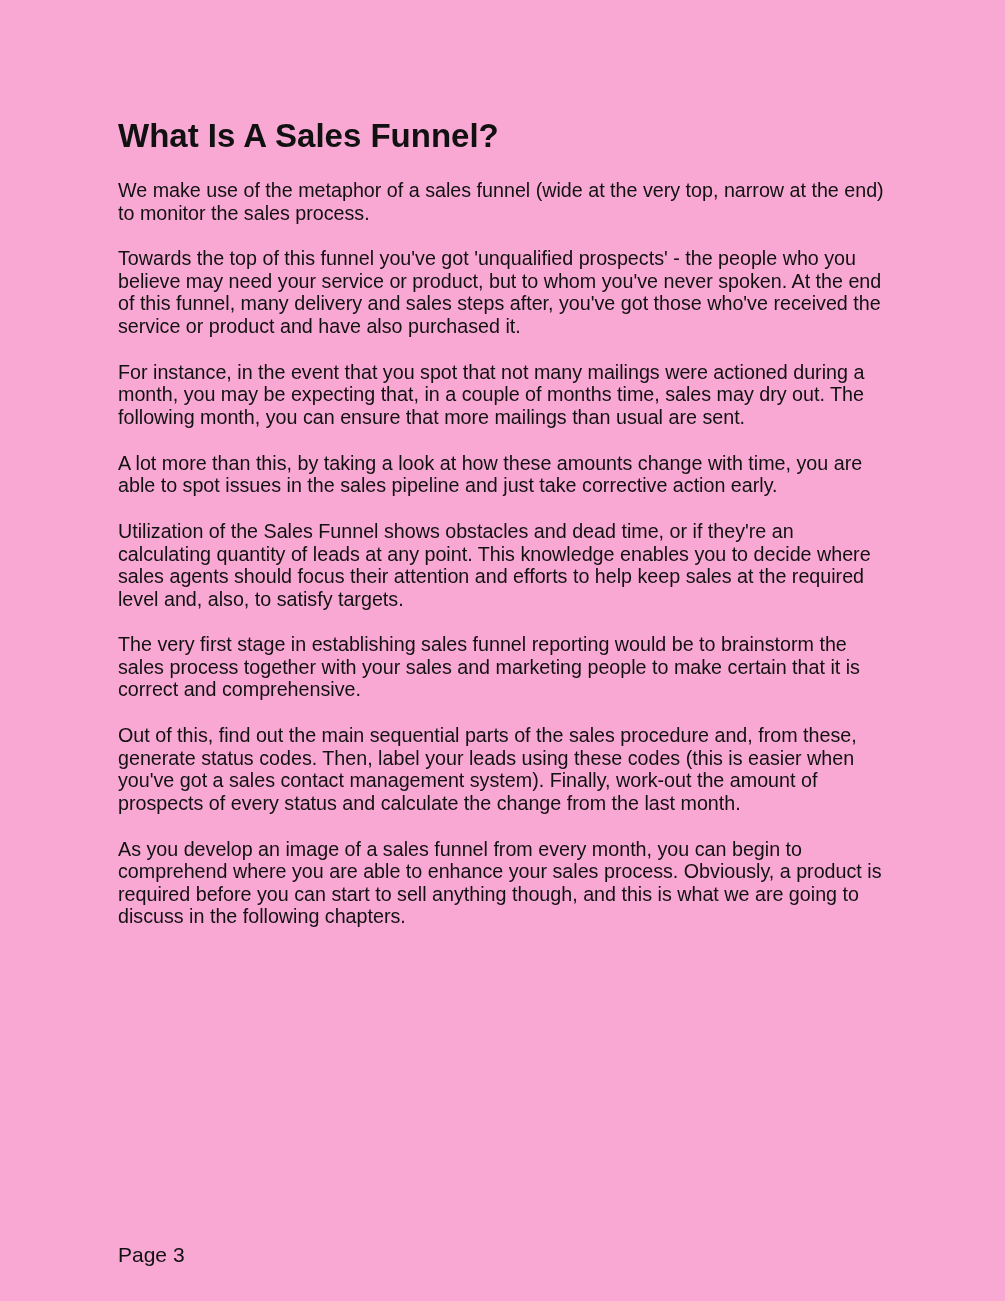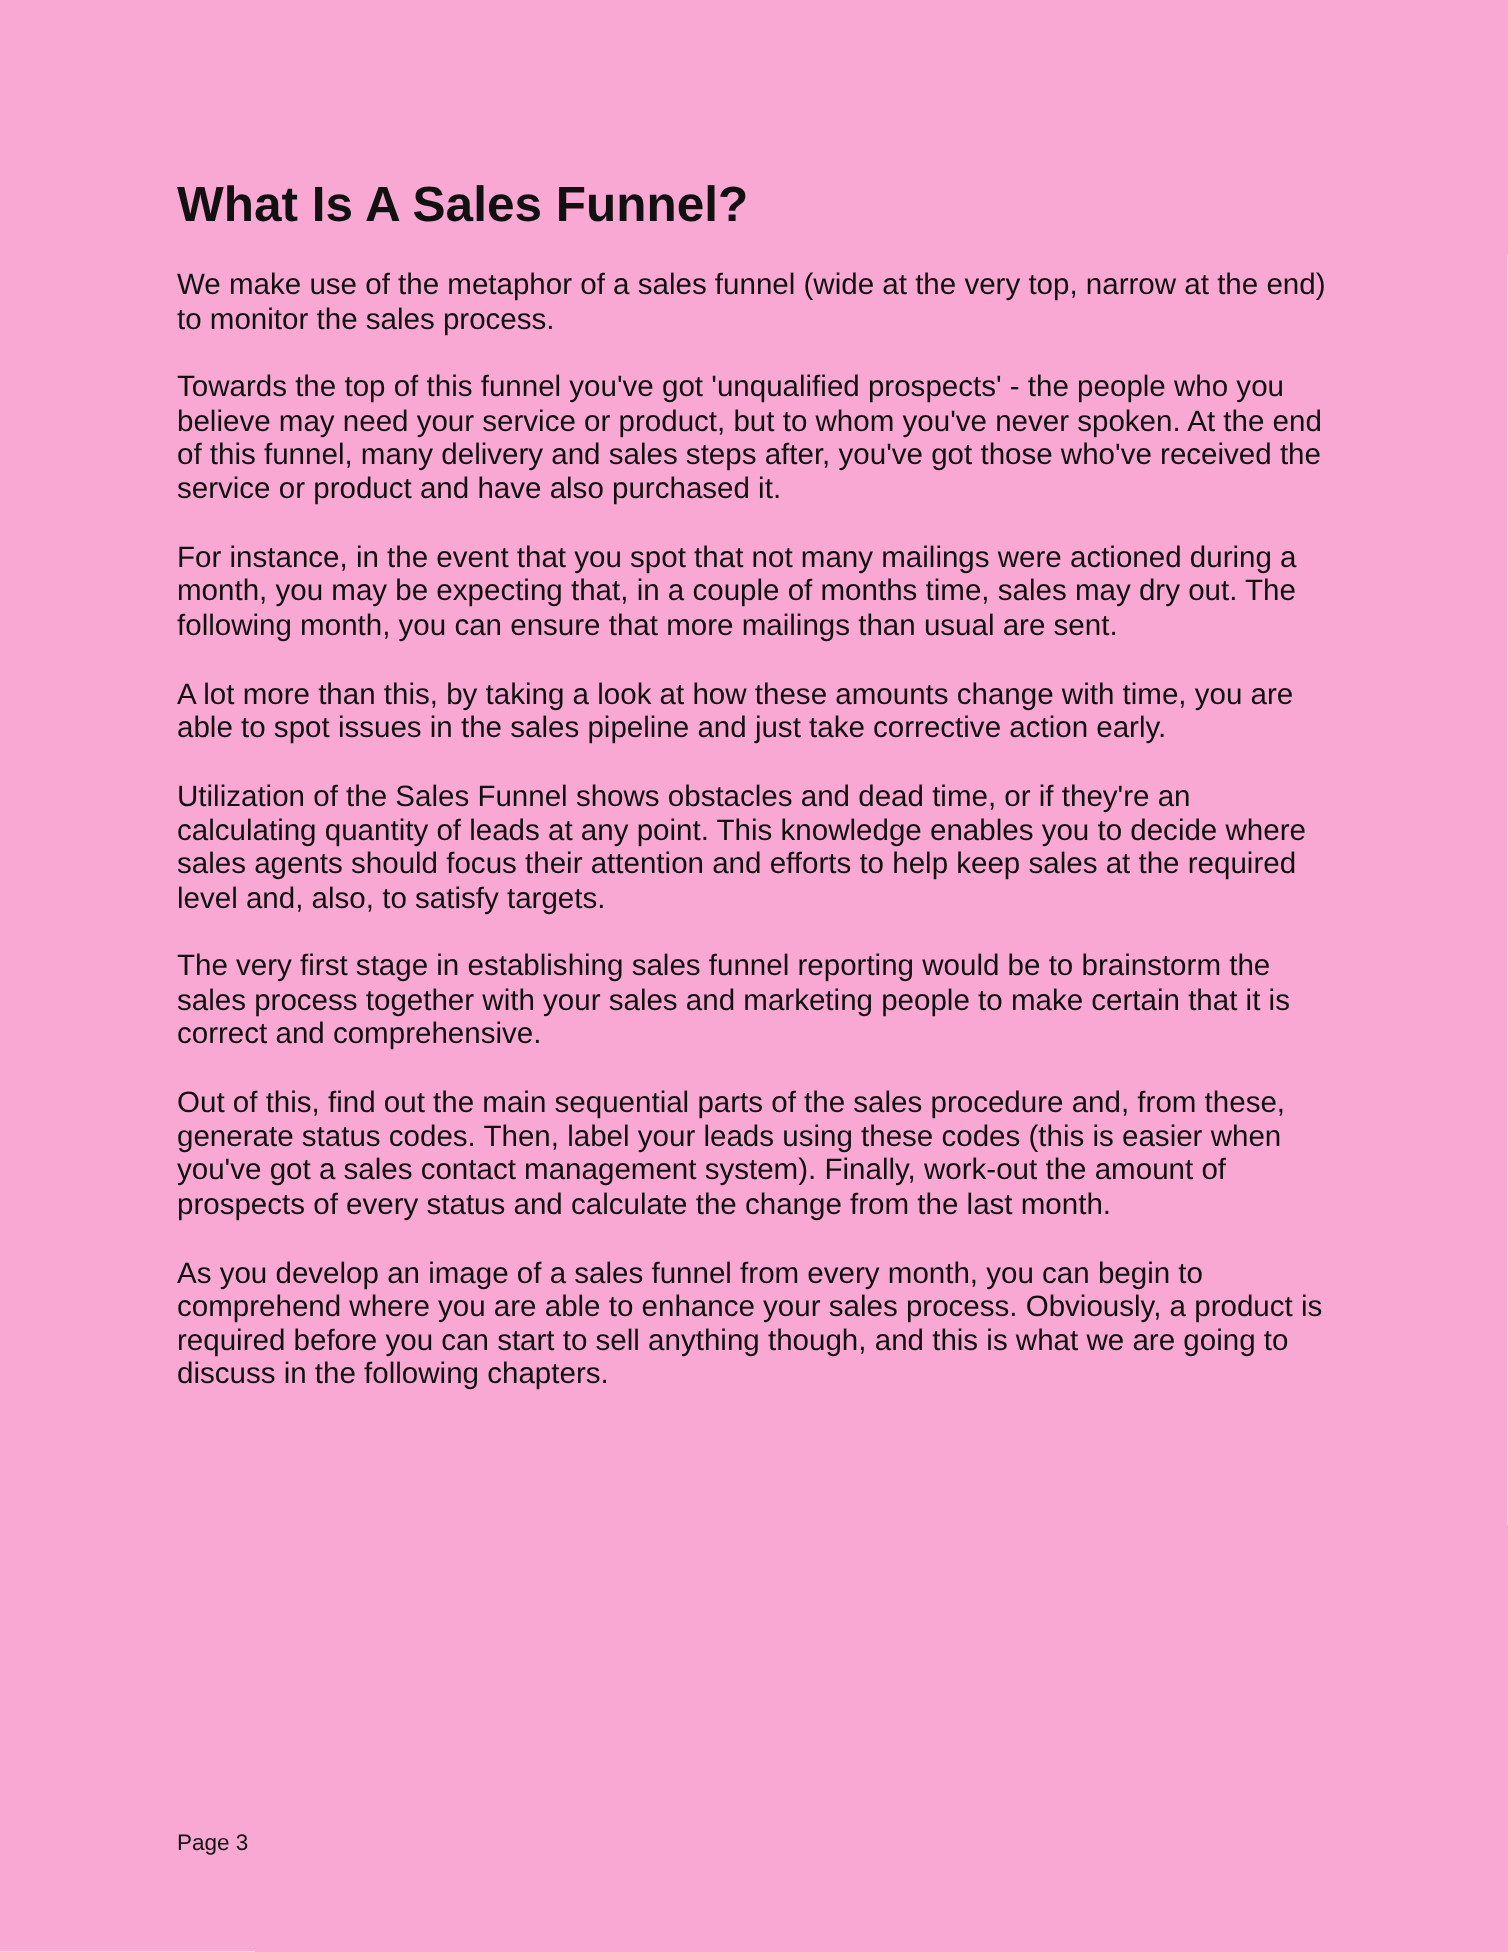--- a/index.html
+++ b/index.html
@@ -35,22 +35,22 @@
   }
   .doc-body p {
     margin: 0 0 23.4px 0;
     font-size: 19.7px;
     line-height: 22.5px;
     color: #111111;
   }
   .doc-footer {
     position: absolute;
     left: 118px;
-    top: 1221px;
-    font-size: 15px;
+    top: 1247px;
+    font-size: 21px;
     line-height: 15px;
     color: #111111;
   }
 </style>
 </head>
 <body>
 
 <div class="page">
 
   <h1 class="doc-title">What Is A Sales Funnel?</h1>

